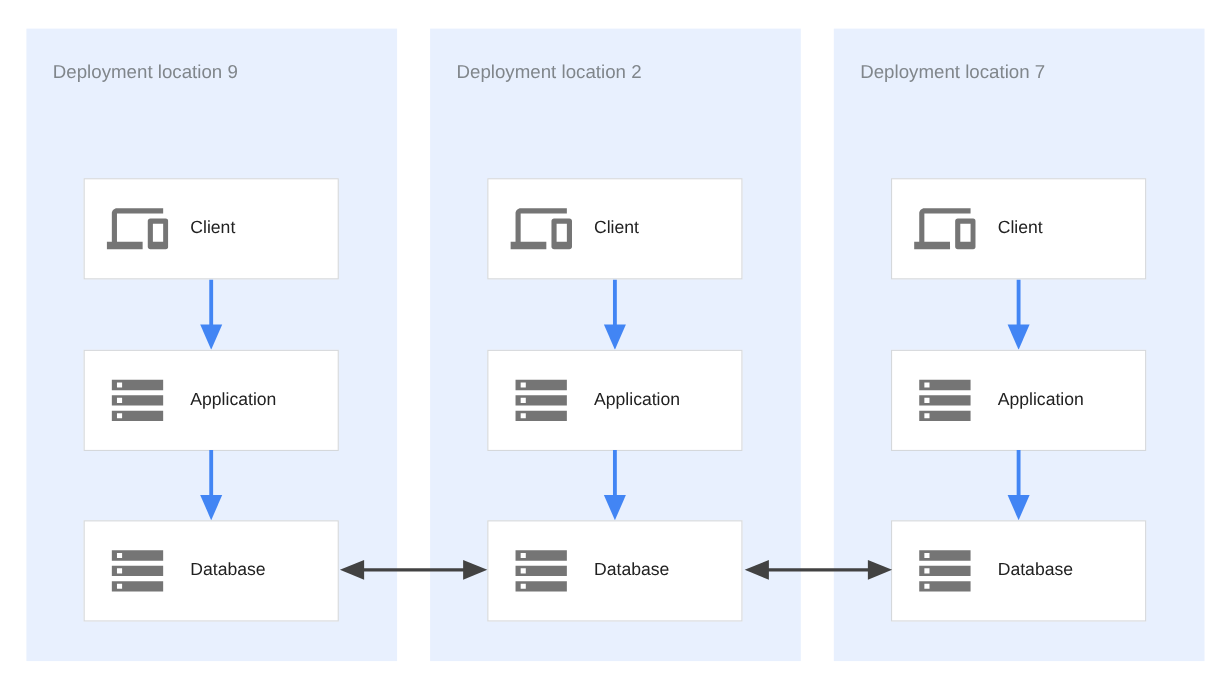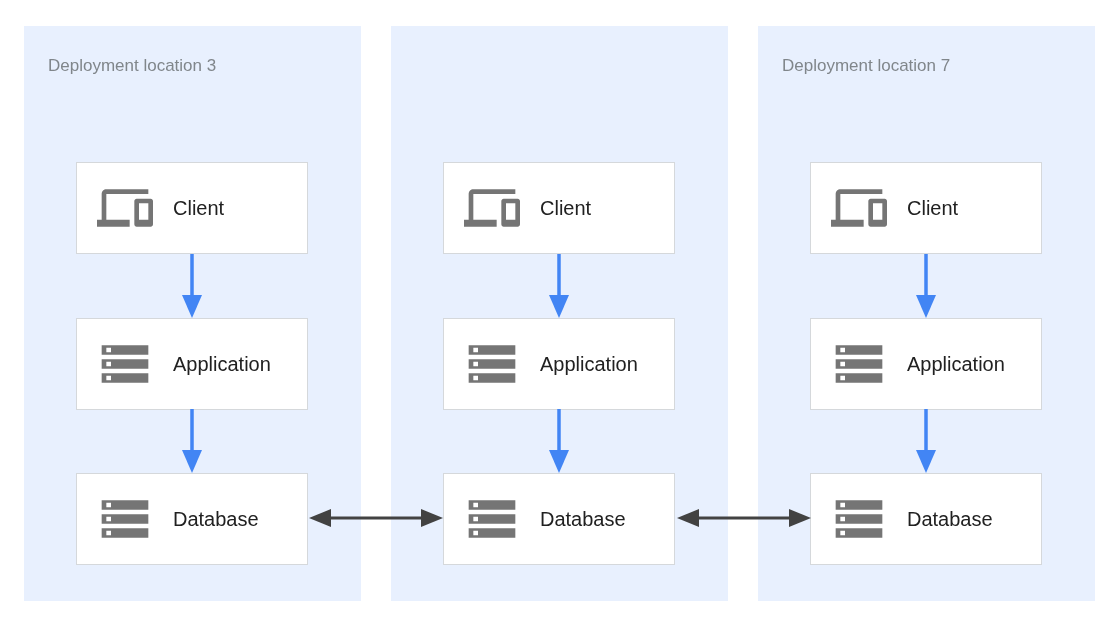--- a/index.html
+++ b/index.html
@@ -5,34 +5,34 @@
   html,body{margin:0;padding:0;background:#ffffff;}
   body{width:1120px;height:636px;font-family:"Liberation Sans",sans-serif;}
   .canvas{position:relative;width:1120px;height:636px;background:#ffffff;overflow:hidden;}
   .panel{position:absolute;top:26px;width:337px;height:575px;background:#e8f0fe;}
   .p1{left:24px}.p2{left:391px}.p3{left:758px}
   .panel-title{position:absolute;top:28px;left:24px;font-size:17px;line-height:24px;color:#80868b;}
   .node{position:absolute;left:52px;width:232px;height:92px;background:#ffffff;
         border:1px solid #d5d8db;box-sizing:border-box;display:flex;align-items:center;
         padding-left:20px;gap:20px;}
   .n1{top:136px}.n2{top:292px}.n3{top:447px}
-  .node .label{font-size:20px;color:#212121;white-space:nowrap;}
+  .node .label{font-size:16px;color:#212121;white-space:nowrap;}
   .icon{flex:0 0 auto;display:block;}
   .varrow{position:absolute;left:156px;width:24px;height:64px;}
   .va1{top:228px}.va2{top:383px}
   .sync{position:absolute;top:506px;width:136px;height:24px;}
   .s1{left:308px}.s2{left:676px}
 </style>
 </head>
 <body>
 
 <div class="canvas">
 
   <section class="panel p1">
-    <div class="panel-title">Deployment location 3</div>
+    <div class="panel-title">Deployment location 9</div>
 
     <div class="node n1">
       <svg class="icon" width="56" height="56" viewBox="0 0 24 24">
         <path fill="#757575" d="M4 6h18V4H4c-1.1 0-2 .9-2 2v11H0v3h14v-3H4V6zm19 2h-6c-.55 0-1 .45-1 1v10c0 .55.45 1 1 1h6c.55 0 1-.45 1-1V9c0-.55-.45-1-1-1zm-1 9h-4v-7h4v7z"></path>
       </svg>
       <span class="label">Client</span>
     </div>
 
     <svg class="varrow va1" viewBox="0 0 24 64">
       <line x1="12" y1="0" x2="12" y2="44" stroke="#4285f4" stroke-width="3.5"></line>
@@ -53,20 +53,21 @@
 
     <div class="node n3">
       <svg class="icon" width="56" height="56" viewBox="0 0 24 24">
         <path fill="#757575" d="M2 20h20v-4H2v4zm2-3h2v2H4v-2zM2 4v4h20V4H2zm4 3H4V5h2v2zm-4 7h20v-4H2v4zm2-3h2v2H4v-2z"></path>
       </svg>
       <span class="label">Database</span>
     </div>
   </section>
 
   <section class="panel p2">
+    <div class="panel-title">Deployment location 2</div>
 
     <div class="node n1">
       <svg class="icon" width="56" height="56" viewBox="0 0 24 24">
         <path fill="#757575" d="M4 6h18V4H4c-1.1 0-2 .9-2 2v11H0v3h14v-3H4V6zm19 2h-6c-.55 0-1 .45-1 1v10c0 .55.45 1 1 1h6c.55 0 1-.45 1-1V9c0-.55-.45-1-1-1zm-1 9h-4v-7h4v7z"></path>
       </svg>
       <span class="label">Client</span>
     </div>
 
     <svg class="varrow va1" viewBox="0 0 24 64">
       <line x1="12" y1="0" x2="12" y2="44" stroke="#4285f4" stroke-width="3.5"></line>

